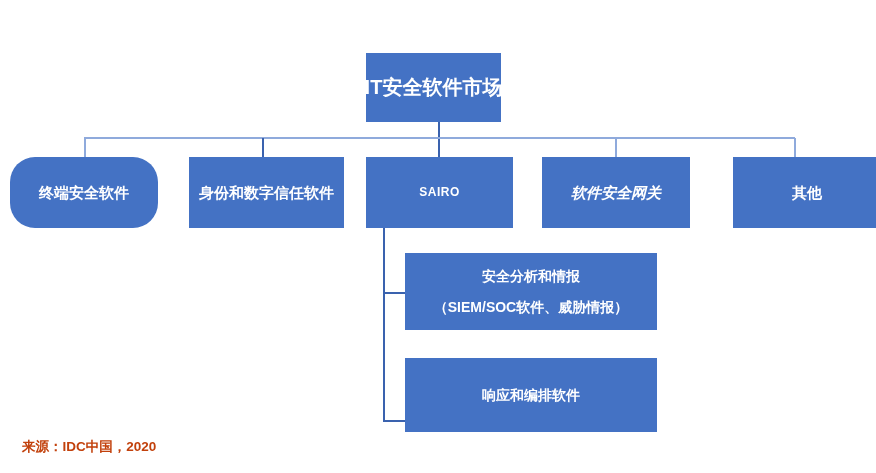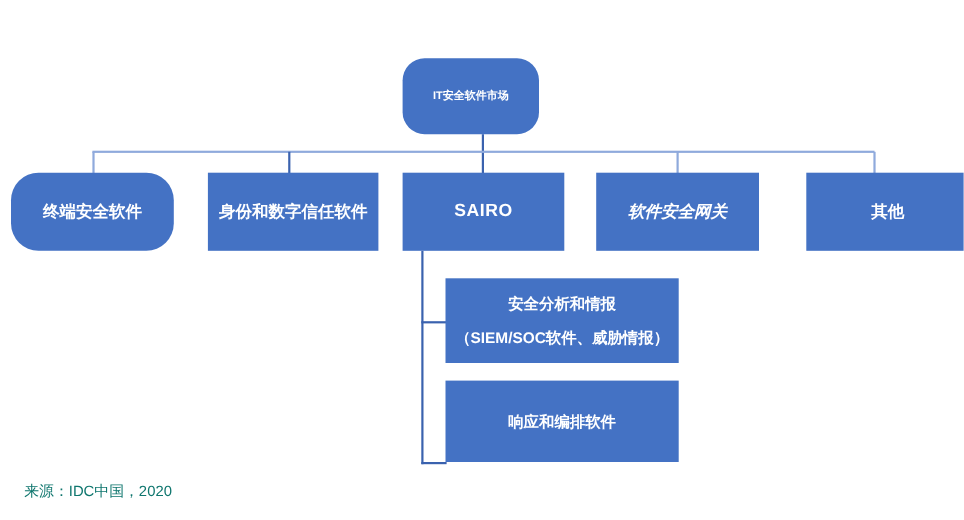--- a/index.html
+++ b/index.html
@@ -40,47 +40,46 @@
     white-space: nowrap;
   }
   .node .label {
     white-space: nowrap;
   }
 
   
   #node-root {
     left: 366px;
     top: 53px;
-    width: 124px;
+    width: 135px;
     height: 69px;
-    font-size: 10px;
-    border-radius: 20px;
+    font-size: 20px;
   }
 
   
   .node-l2 {
     top: 157px;
     height: 71px;
     font-size: 15px;
   }
   #node-endpoint      { left: 10px;  width: 148px; border-radius: 25px; }
   #node-identity      { left: 189px; width: 155px; }
-  #node-sairo         { left: 366px; width: 147px; font-size: 16px; letter-spacing: .5px; }
+  #node-sairo         { left: 366px; width: 147px; font-size: 12px; letter-spacing: .5px; }
   #node-gateway       { left: 542px; width: 148px; font-style: italic; }
   #node-other         { left: 721px; width: 148px; margin-left: 12px; }
 
   
   .node-l3 {
     left: 405px;
-    width: 212px;
+    width: 252px;
     font-size: 14px;
     padding: 0 2px;
   }
   #node-analytics { top: 253px; height: 77px; }
-  #node-response  { top: 346px; height: 74px; text-align: center; }
+  #node-response  { top: 358px; height: 74px; text-align: center; }
   .node-l3 .label + .label {
     margin-top: 14px;
   }
 
   
   .conn {
     position: absolute;
     background: #8FAADC;
   }
   .conn-dark {
@@ -127,22 +126,22 @@
     width: 23px;
     height: 2px;
   }
 
   
   #source-note {
     position: absolute;
     left: 22px;
     top: 438px;
     font-size: 13.5px;
-    color: #0f766e;
-    font-weight: normal;
+    color: #c2410c;
+    font-weight: bold;
     white-space: nowrap;
   }
 </style>
 </head>
 <body>
 
 <div id="diagram-canvas">
 
   <div class="conn-dark" id="conn-root-stem"></div>
   <div class="conn" id="conn-bus"></div>

